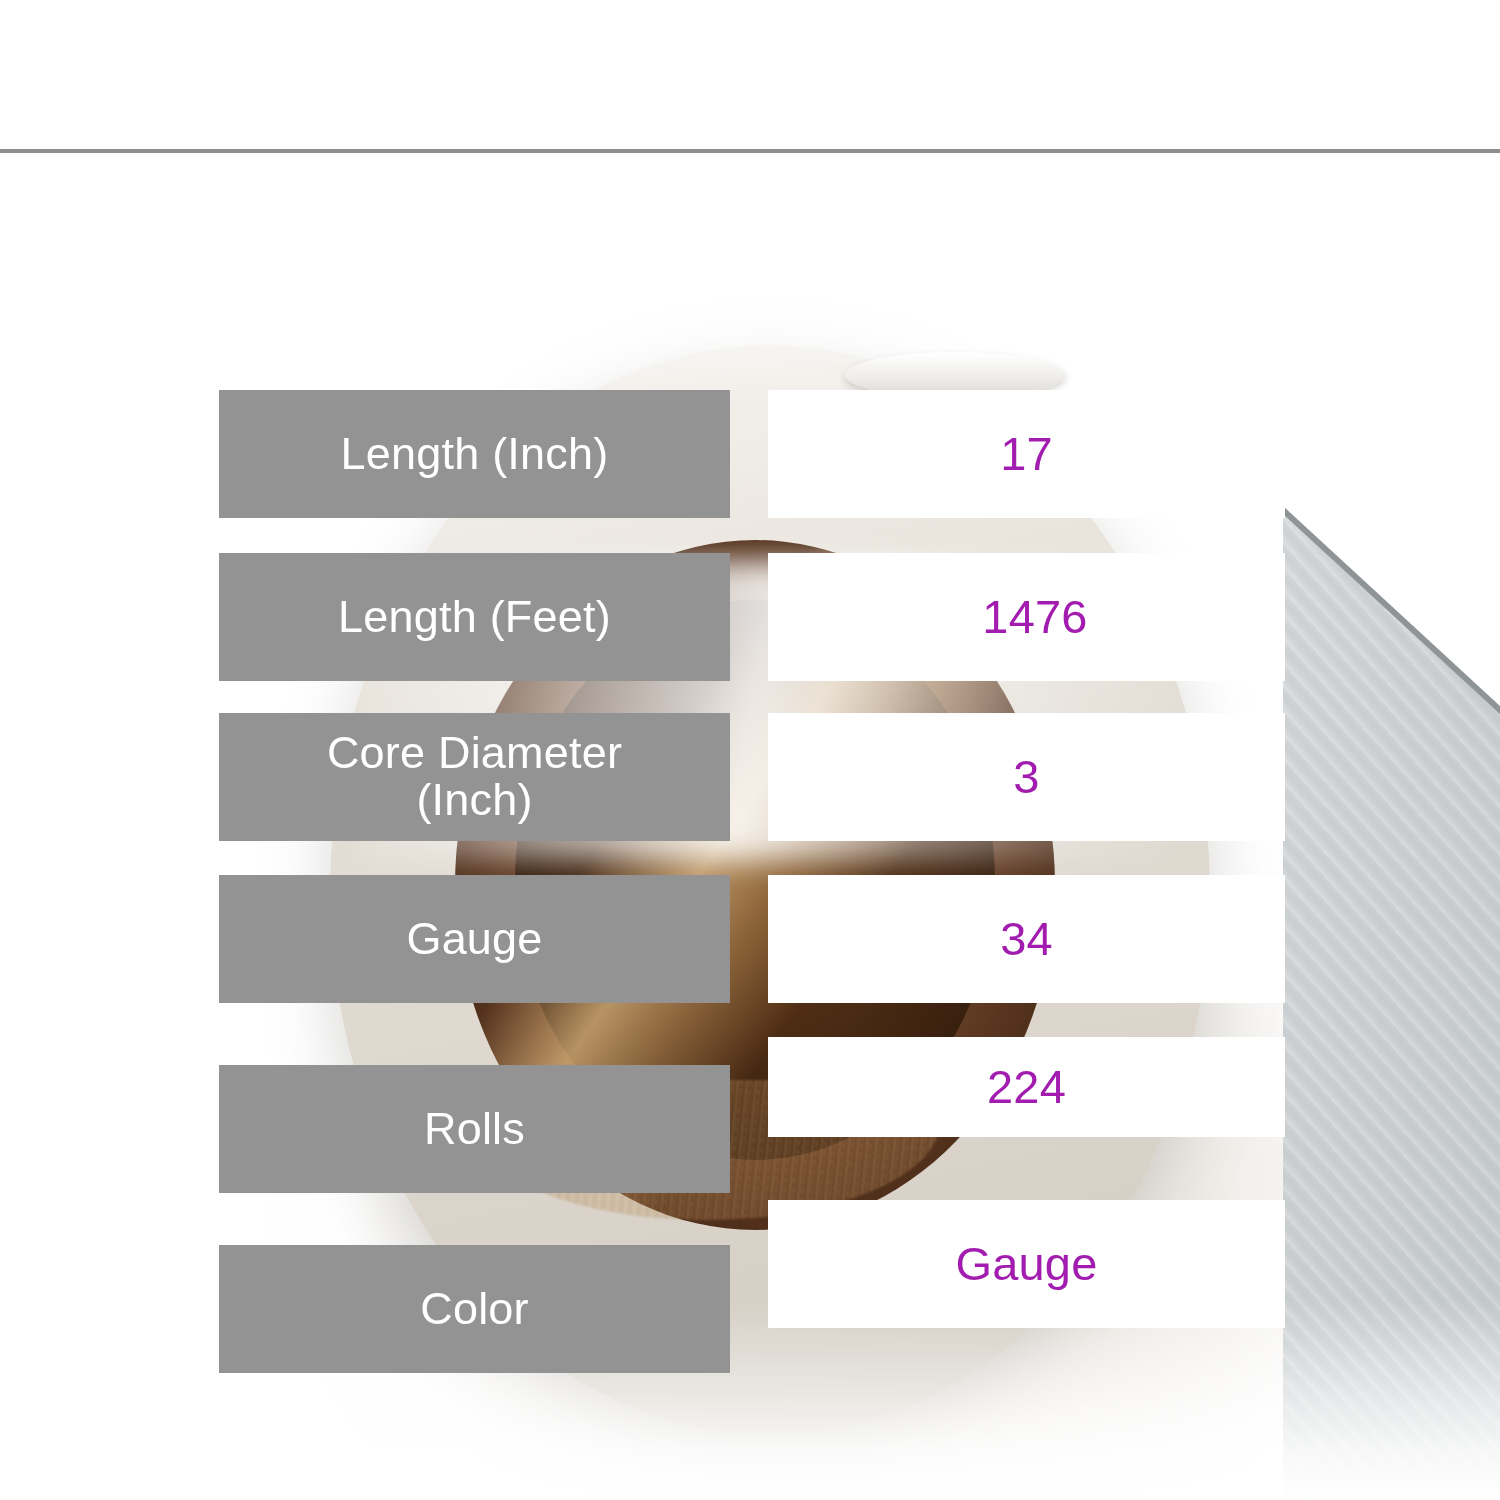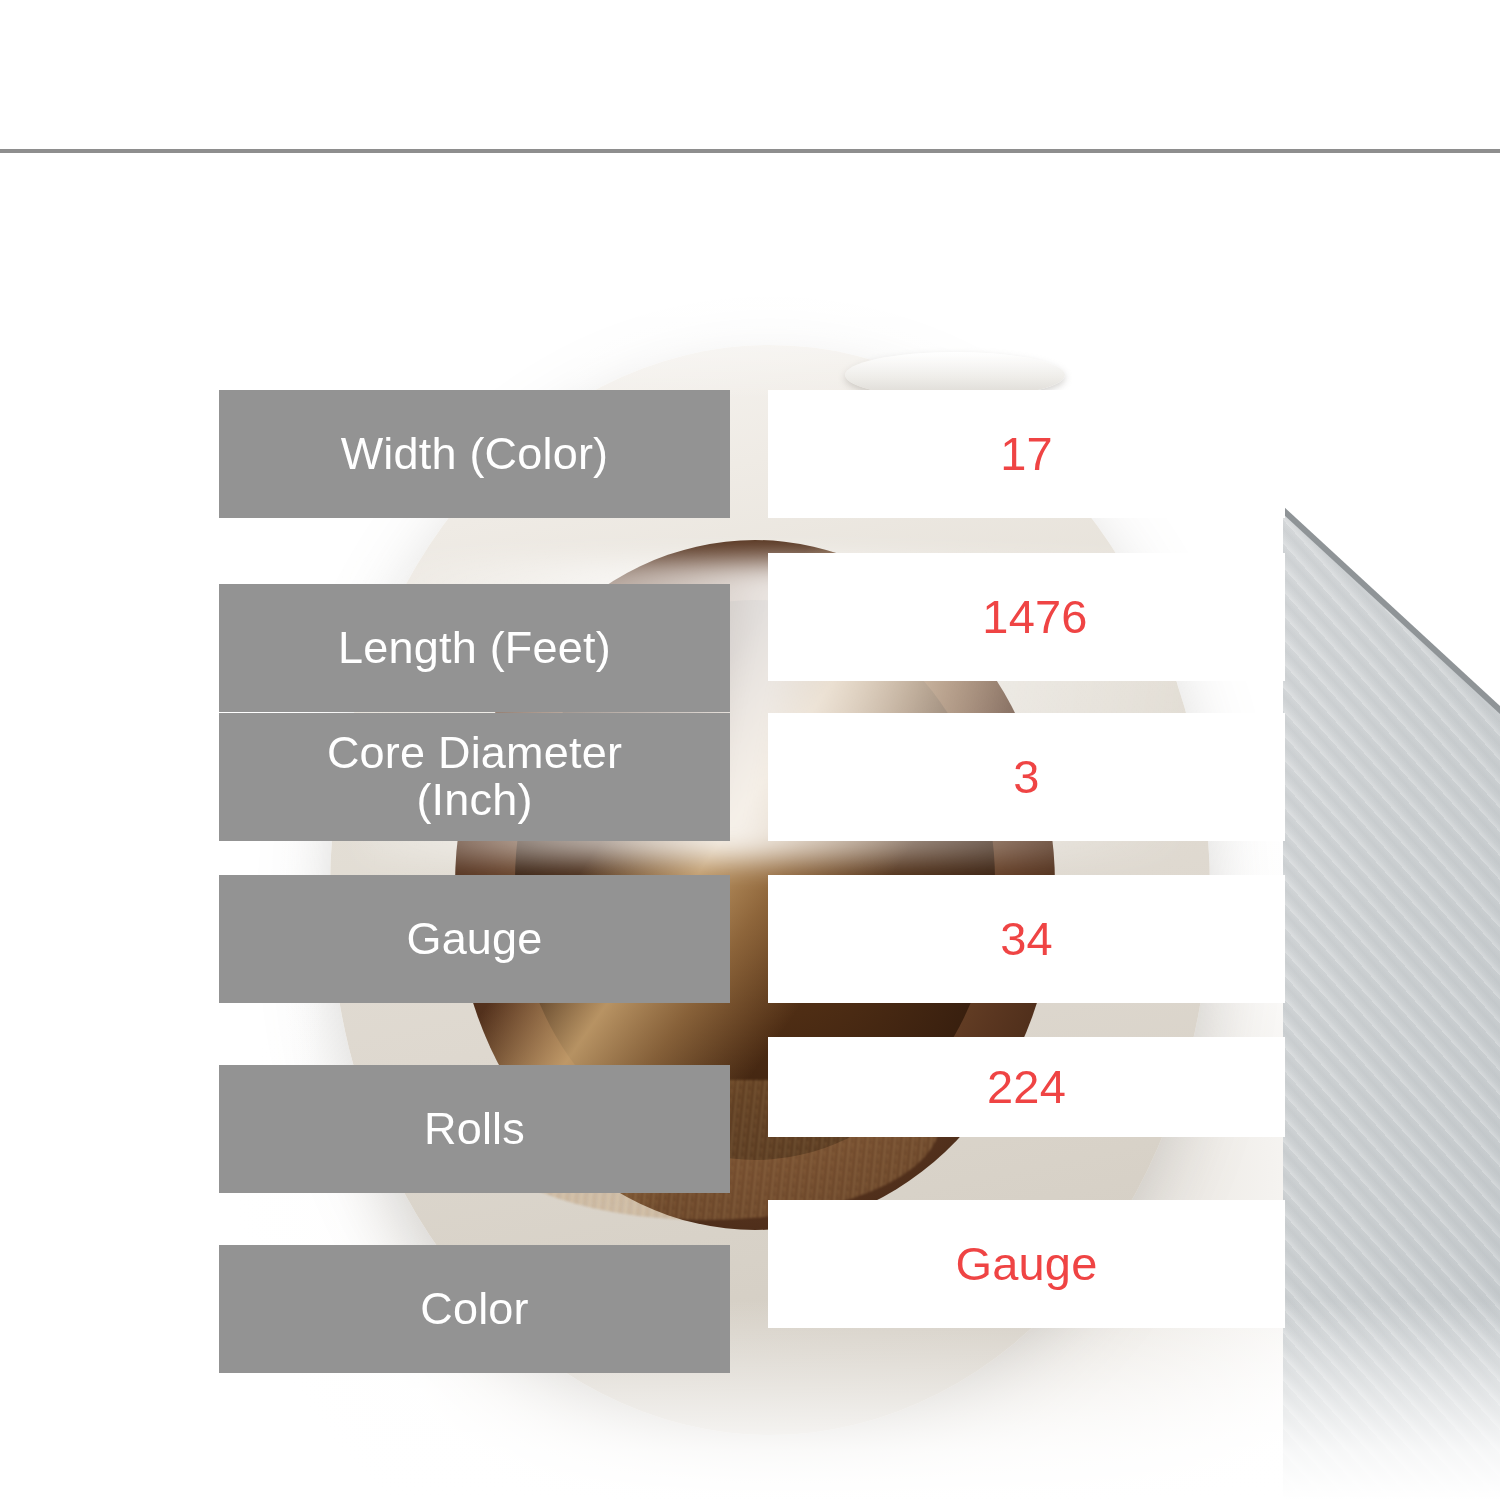--- a/index.html
+++ b/index.html
@@ -230,21 +230,21 @@
     width: 517px;
     background: #ffffff;
     display: flex;
     align-items: center;
     justify-content: center;
     text-align: center;
     box-sizing: border-box;
     padding: 0 10px;
   }
   .value-cell span {
-    color: #ef4444;
+    color: #a21caf;
     font-size: 47px;
     font-weight: 400;
     line-height: 1.04;
     letter-spacing: 0.2px;
   }
 </style>
 </head>
 <body>
 
 <div class="page">
@@ -263,29 +263,29 @@
     <div class="gray-plane-edge"></div>
     <div class="photo-veil"></div>
   </div>
 
   <div class="header-rule"></div>
 
   <div class="spec-table">
 
     <div class="spec-row">
       <div class="label-cell" style="top:390px;height:128px;">
-        <span>Width (Color)</span>
+        <span>Length (Inch)</span>
       </div>
       <div class="value-cell" style="top:390px;height:128px;">
         <span>17</span>
       </div>
     </div>
 
     <div class="spec-row">
-      <div class="label-cell" style="top:584px;height:128px;">
+      <div class="label-cell" style="top:553px;height:128px;">
         <span>Length (Feet)</span>
       </div>
       <div class="value-cell" style="top:553px;height:128px;padding-left:27px;">
         <span>1476</span>
       </div>
     </div>
 
     <div class="spec-row">
       <div class="label-cell" style="top:713px;height:128px;">
         <span class="multiline">Core Diameter<br>(Inch)</span>

